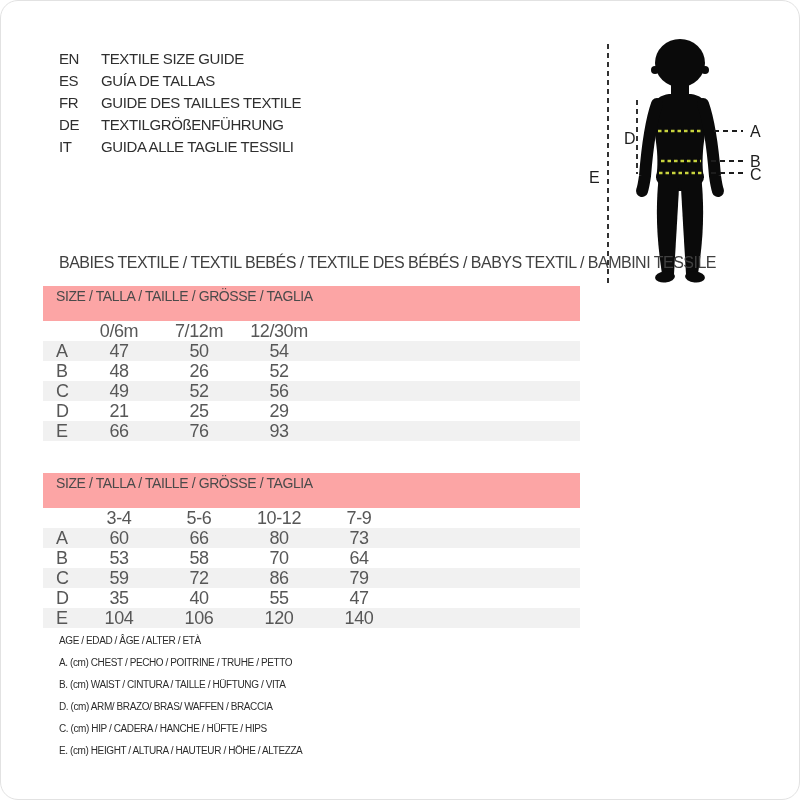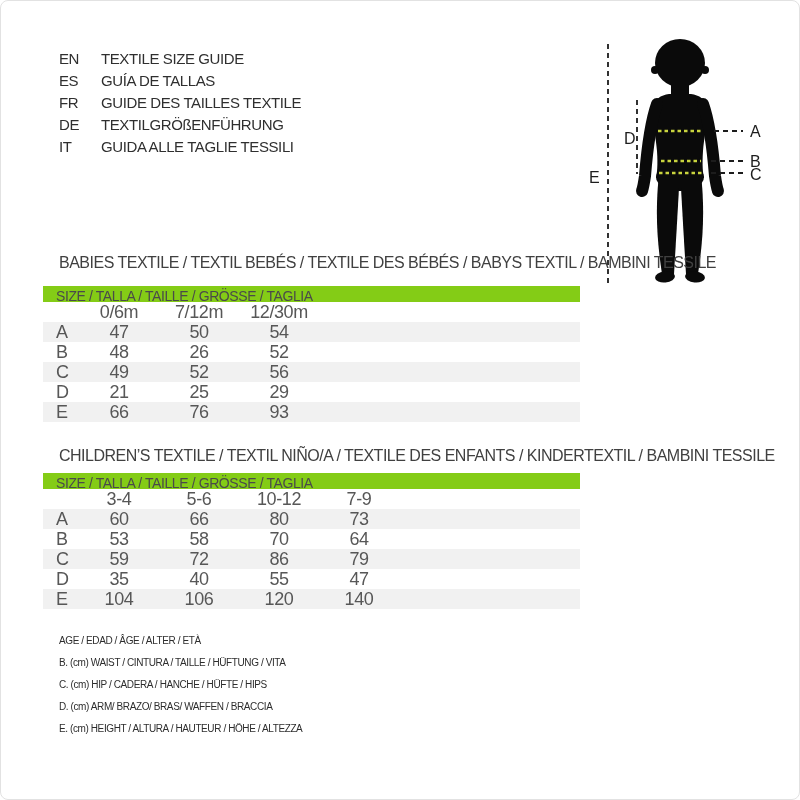--- a/index.html
+++ b/index.html
@@ -2,40 +2,40 @@
 <html><head>
 <meta charset="utf-8">
 <style>
   html,body{margin:0;padding:0;background:#fff;}
   body{
     width:800px;height:800px;position:relative;overflow:hidden;
     font-family:"Liberation Sans","DejaVu Sans",sans-serif;
     letter-spacing:-0.4px;color:#2f2f2f;
   }
   .page{
-    position:absolute;inset:0;border:1px solid #e2e2e2;border-radius:8px;
+    position:absolute;inset:0;border:1px solid #e2e2e2;border-radius:18px;
     box-sizing:border-box;background:#fff;
   }
   
   .lang-block{position:absolute;left:58px;top:47px;}
   .lang-row{display:flex;height:22px;line-height:22px;font-size:15px;font-weight:500;}
   .lang-code{width:42px;}
   
   .section-title{
     position:absolute;left:58px;font-size:16px;font-weight:500;
     letter-spacing:-0.5px;color:#404040;white-space:nowrap;
   }
   #babies-title{top:253px;}
   #children-title{top:446px;}
   
   .size-table{position:absolute;left:42px;width:537px;}
   #babies-table{top:285px;}
   #children-table{top:472px;}
   .thead{
-    height:16px;line-height:20px;background:#84cc16;color:#4a4a4a;
+    height:35px;line-height:20px;background:#fca5a5;color:#4a4a4a;
     font-size:14px;padding-left:13px;box-sizing:border-box;
   }
   .trow{display:flex;height:20px;line-height:20px;font-size:18px;color:#575757;}
   .trow.stripe{background:#f1f1f1;}
   .cell.lab{width:36px;padding-left:13px;box-sizing:border-box;}
   .cell.val{width:80px;text-align:center;}
   
   .legend{position:absolute;left:58px;top:629px;}
   .legend-line{height:22px;line-height:22px;font-size:10px;font-weight:500;color:#2d2d2d;white-space:nowrap;}
   
@@ -144,21 +144,20 @@
         <div class="cell val">29</div>
       </div>
       <div class="trow stripe">
         <div class="cell lab">E</div>
         <div class="cell val">66</div>
         <div class="cell val">76</div>
         <div class="cell val">93</div>
       </div>
     </div>
 
-  <div class="section-title" id="children-title">CHILDREN’S TEXTILE / TEXTIL NIÑO/A / TEXTILE DES ENFANTS / KINDERTEXTIL / BAMBINI TESSILE</div>
   <div class="size-table" id="children-table">
     <div class="thead">SIZE / TALLA / TAILLE / GRÖSSE / TAGLIA</div>
     <div class="trow size-row">
       <div class="cell lab"></div>
     <div class="cell val">3-4</div>
         <div class="cell val">5-6</div>
         <div class="cell val">10-12</div>
         <div class="cell val">7-9</div>
       </div>
   <div class="trow stripe">
@@ -193,19 +192,20 @@
         <div class="cell lab">E</div>
         <div class="cell val">104</div>
         <div class="cell val">106</div>
         <div class="cell val">120</div>
         <div class="cell val">140</div>
       </div>
     </div>
 
   <div class="legend">
       <div class="legend-line">AGE / EDAD / ÂGE / ALTER / ETÀ</div>
+      <div class="legend-line">A. (cm) CHEST / PECHO / POITRINE / TRUHE / PETTO</div>
       <div class="legend-line">B. (cm) WAIST / CINTURA / TAILLE / HÜFTUNG / VITA</div>
+      <div class="legend-line">D. (cm) ARM/ BRAZO/ BRAS/ WAFFEN / BRACCIA</div>
       <div class="legend-line">C. (cm) HIP / CADERA / HANCHE / HÜFTE / HIPS</div>
-      <div class="legend-line">D. (cm) ARM/ BRAZO/ BRAS/ WAFFEN / BRACCIA</div>
       <div class="legend-line">E. (cm) HEIGHT / ALTURA / HAUTEUR / HÖHE / ALTEZZA</div>
     </div>
 
 </div>
 
 </body></html>

